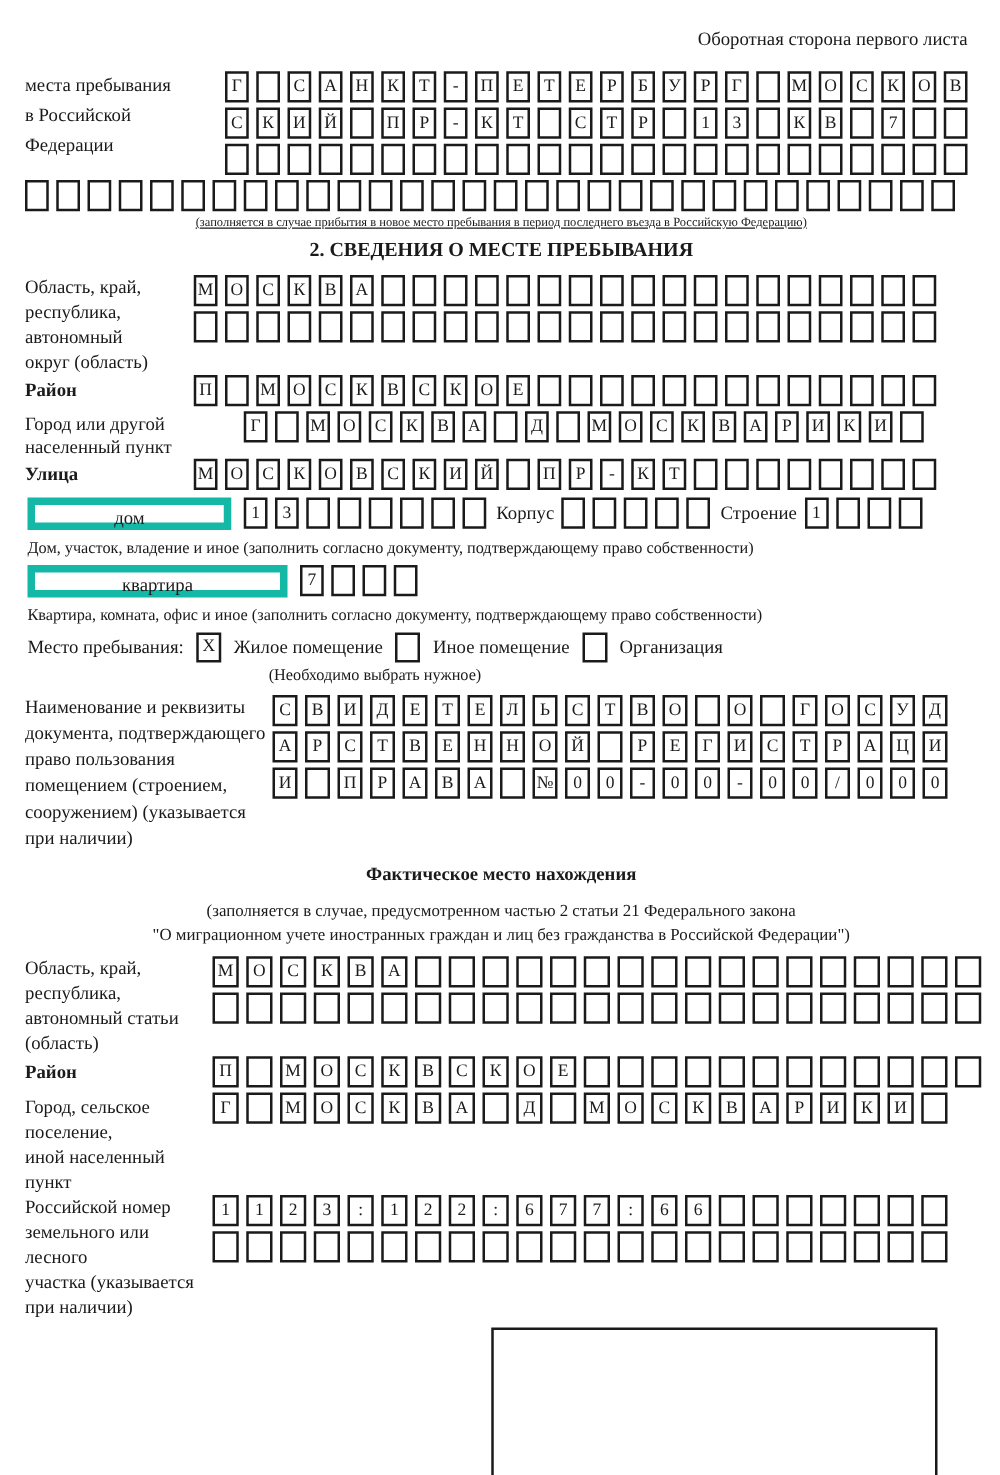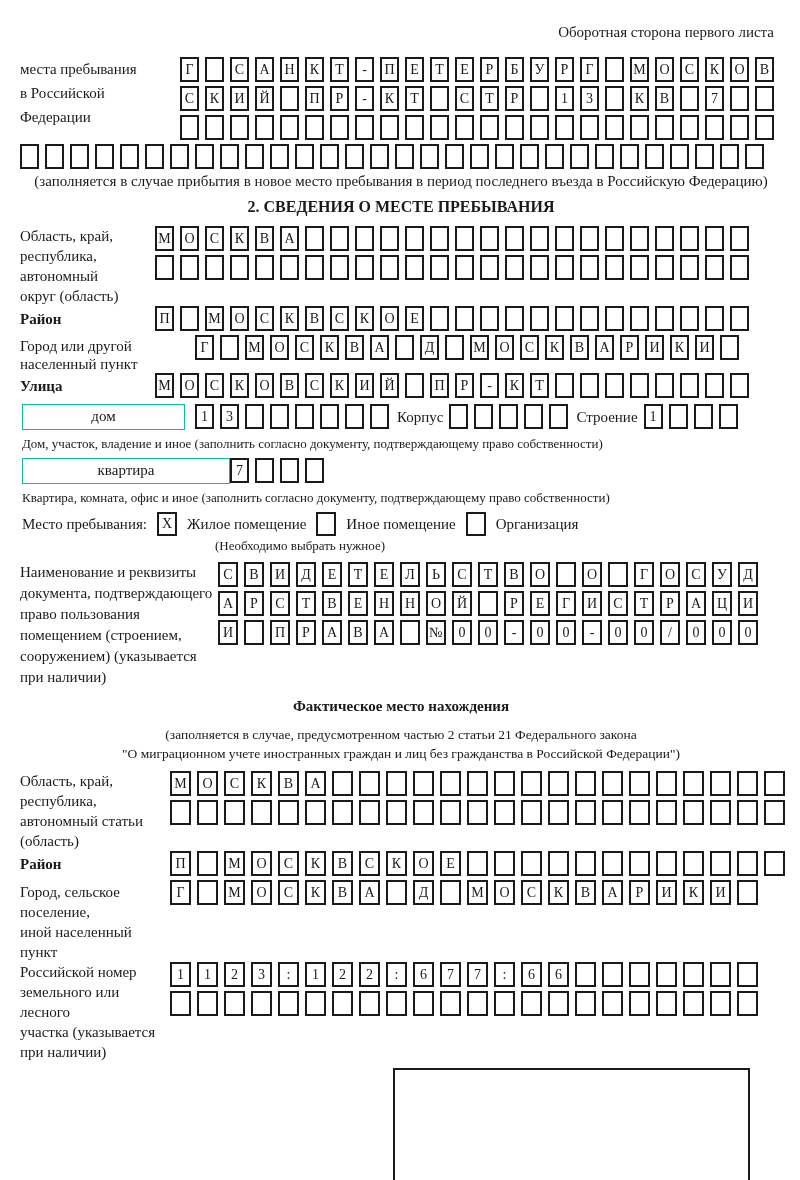--- a/index.html
+++ b/index.html
@@ -13,35 +13,35 @@
   .labelcol{flex:0 0 auto;font-size:15px;}
   .rows{flex:1 1 auto;}
 
   .cellrow{display:flex;gap:6px;margin-bottom:4px;}
   .cell{flex:0 0 auto;width:19px;height:25px;box-sizing:border-box;
         border:2px solid #1a1a1a;background:#fff;text-align:center;
         font-size:14px;line-height:21px;overflow:hidden;}
 
   
   .s1-label{width:160px;line-height:24px;}
-  .caption{font-size:15px;margin:2px 0 6px 0;}
+  .caption{font-size:10px;margin:2px 0 6px 0;text-decoration:underline;}
   .center{text-align:center;}
   .h2{font-size:16px;font-weight:bold;text-align:center;margin:8px 0 10px 0;}
 
   
   .s2-label{width:135px;line-height:20px;}
   .one-line{padding-top:3px;font-weight:bold;}
   .city-label{line-height:18px;padding-top:2px;}
   .indent40{margin-left:40px;}
 
   .houserow{display:flex;align-items:flex-start;margin:2px 0 3px 2px;}
-  .widebox{box-sizing:border-box;height:26px;border:1px solid #14b8a6;
+  .widebox{box-sizing:border-box;height:26px;border:6px solid #14b8a6;
            text-align:center;font-size:15px;line-height:22px;flex:0 0 auto;}
   .w163{width:163px;margin-right:10px;}
-  .w208{width:208px;}
+  .w208{width:208px;margin-right:10px;}
   .inlabel{font-size:15px;line-height:26px;margin:0 6px 0 8px;flex:0 0 auto;}
   .subcaption{font-size:13px;margin:0 0 6px 2px;}
 
   .stayrow{display:flex;align-items:center;font-size:15px;margin:4px 0 2px 2px;}
   .checkbox{display:inline-block;width:20px;height:24px;box-sizing:border-box;
             border:2px solid #1a1a1a;text-align:center;font-size:14px;line-height:20px;
             margin:0 10px;flex:0 0 auto;}
   .staynote{font-size:13px;width:560px;text-align:center;margin:0 0 8px 0;}
 
   .doc-label{width:198px;line-height:21px;}

